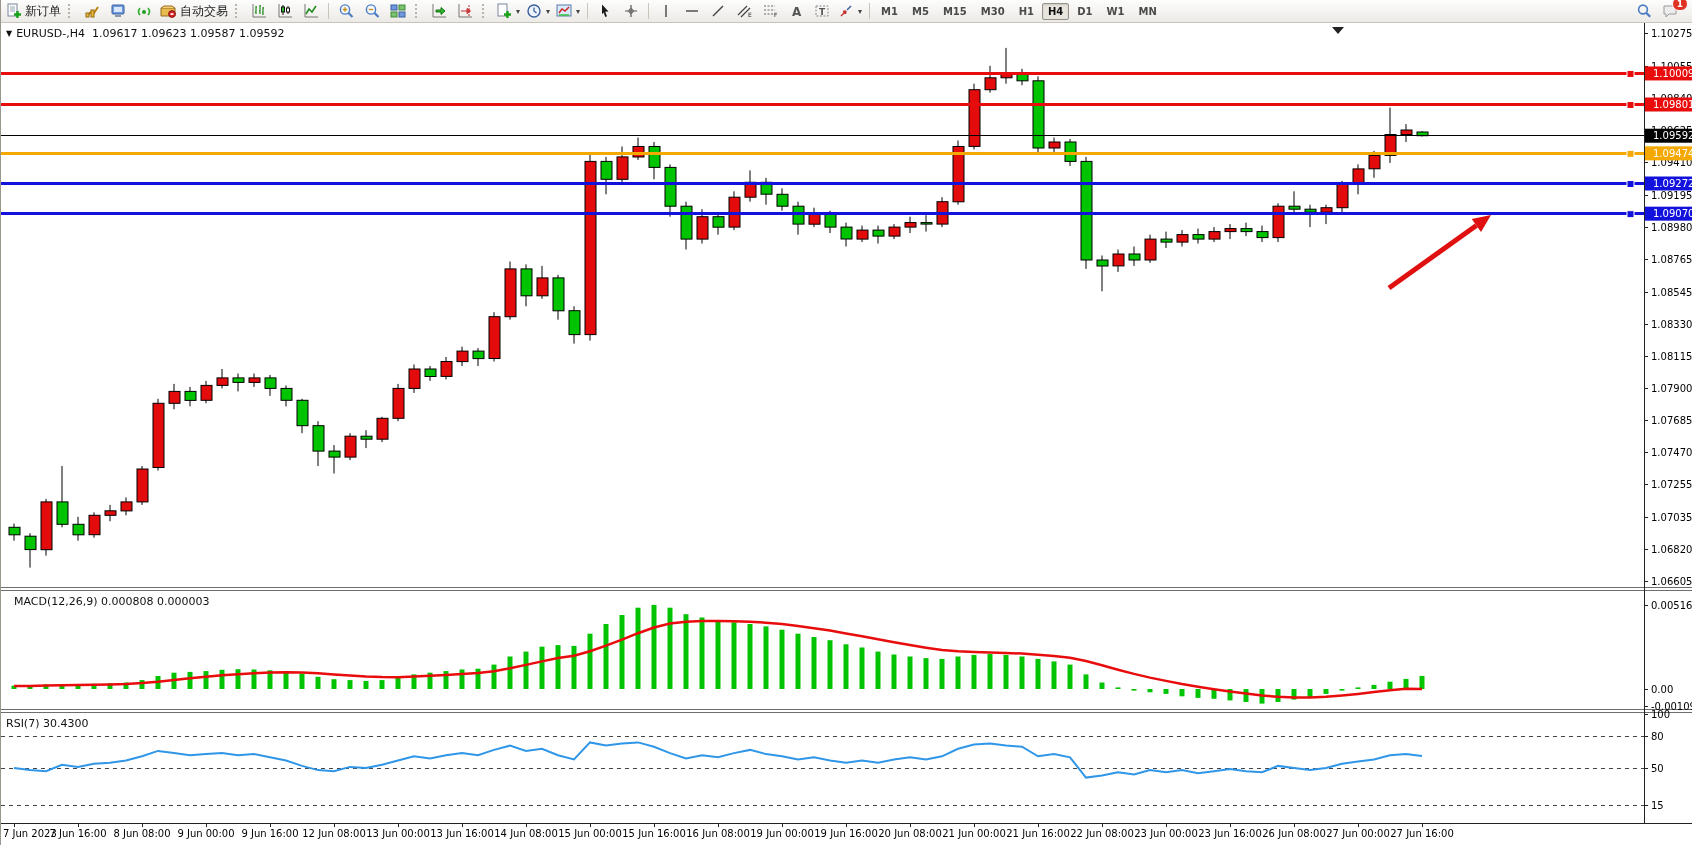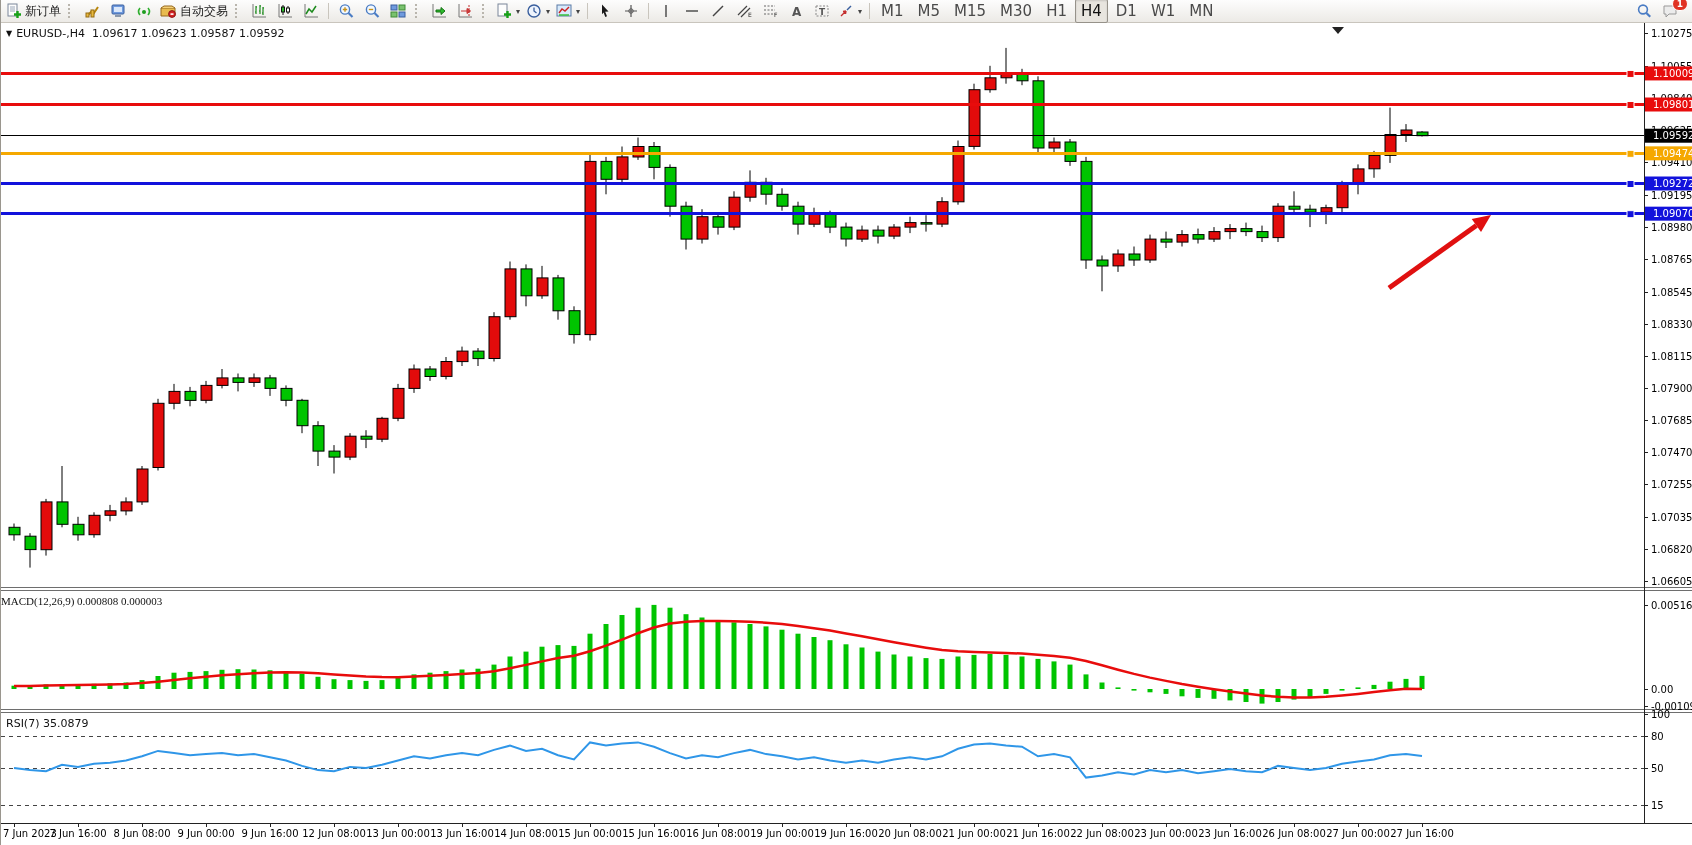--- a/index.html
+++ b/index.html
@@ -6,32 +6,32 @@
   .app{width:1692px;height:845px;position:relative;overflow:hidden;background:#f0efec;
        font-family:"DejaVu Sans",sans-serif;border-left:1px solid #9a968e;}
   .toolbar{height:22px;display:flex;align-items:center;gap:2px;padding:0 3px;
            background:linear-gradient(#fdfdfd,#eceae6);border-bottom:1px solid #c9c5bd;}
   .tb-btn{height:20px;min-width:20px;display:inline-flex;align-items:center;justify-content:center;
           gap:3px;padding:0 2px;cursor:default;}
   .tb-label{font-size:12px;color:#1a1a1a;white-space:nowrap;}
   .grip{width:5px;height:14px;border-left:2px dotted #b9b5ad;margin:0 3px;}
   .sep{width:1px;height:16px;background:#c9c5bd;margin:0 3px;}
   .dd{font-size:8px;color:#444;margin-left:1px;}
-  .tf{font-size:15px;font-weight:normal;color:#4a4a4a;padding:2px 5px;border:1px solid transparent;border-radius:2px;}
+  .tf{font-size:10px;font-weight:bold;color:#4a4a4a;padding:2px 5px;border:1px solid transparent;border-radius:2px;}
   .tf.active{background:#e8e5df;border:1px solid #96928a;color:#111;box-shadow:inset 0 1px 2px #00000022;}
   .spacer{flex:1;}
   .chat-wrap{position:relative;}
   .chat-badge{position:absolute;top:-4px;right:-6px;background:#e03223;color:#fff;font-size:9px;
               font-weight:bold;border-radius:8px;padding:1px 4px;border:1px solid #fff;}
   .chart-area{position:relative;width:1692px;height:823px;background:#fff;}
   #chart-svg{position:absolute;left:0;top:0;}
   .overlay-label{position:absolute;font-size:11px;color:#111;white-space:pre;z-index:5;}
   #hdr{left:5px;top:4px;font-weight:normal;}
   #hdr .tri{font-size:8px;vertical-align:1px;margin-right:4px;}
-  #macd-lbl{left:0;top:572px;font-family:Liberation Serif, serif;}
+  #macd-lbl{left:13px;top:572px;}
   #rsi-lbl{left:5px;top:694px;}
 </style>
 </head>
 <body>
 
 <div class="app">
 
   <div class="toolbar">
     <span class="tb-btn">
       <svg width="16" height="16">
@@ -645,15 +645,15 @@
         <line x1="1421" y1="800" x2="1421" y2="804" stroke="#222" shape-rendering="crispEdges"></line>
         <text x="1421" y="814" text-anchor="middle" font-size="10" fill="#000" font-family="&quot;DejaVu Sans&quot;, sans-serif" font-weight="normal">27 Jun 16:00</text>
         <line x1="1388" y1="265" x2="1475.3625000858285" y2="202.47585778171089" stroke="#e01010" stroke-width="5"></line>
         <path d="M1490 192 L1480.0184368777 208.9814132991204 L1470.706563293957 195.97030226430138 Z" fill="#e01010"></path>
       </svg>
 
     <div class="overlay-label" id="hdr"><span class="tri">▼</span><span>EURUSD-,H4</span>  <span>1.09617</span> <span>1.09623</span> <span>1.09587</span> <span>1.09592</span></div>
 
     <div class="overlay-label" id="macd-lbl"><span>MACD(12,26,9)</span> <span>0.000808</span> <span>0.000003</span></div>
 
-    <div class="overlay-label" id="rsi-lbl"><span>RSI(7)</span> <span>35.0879</span></div>
+    <div class="overlay-label" id="rsi-lbl"><span>RSI(7)</span> <span>30.4300</span></div>
   </div>
 </div>
 
 </body></html>

